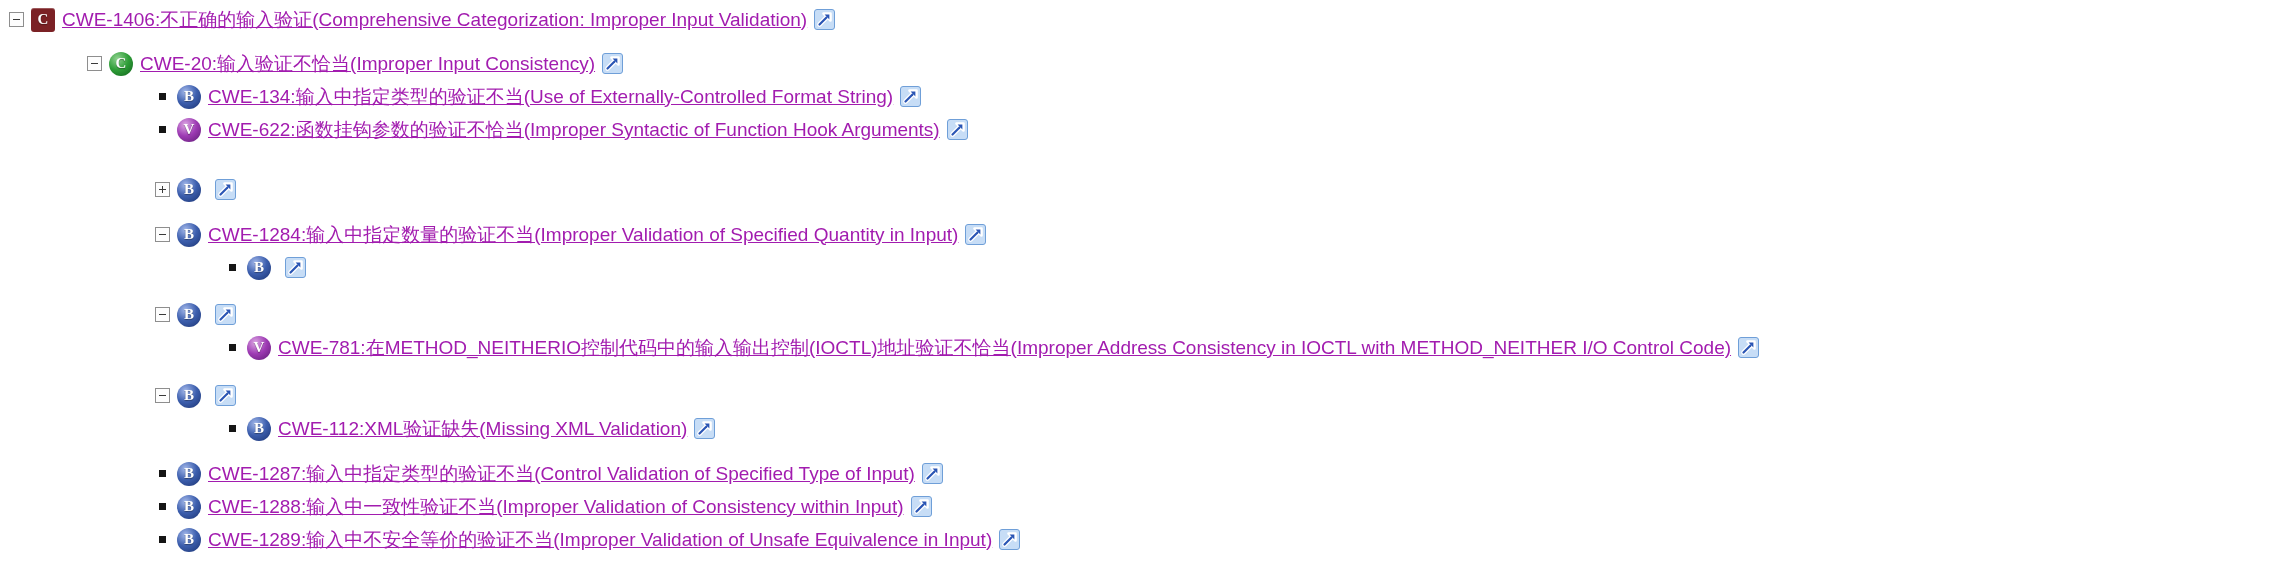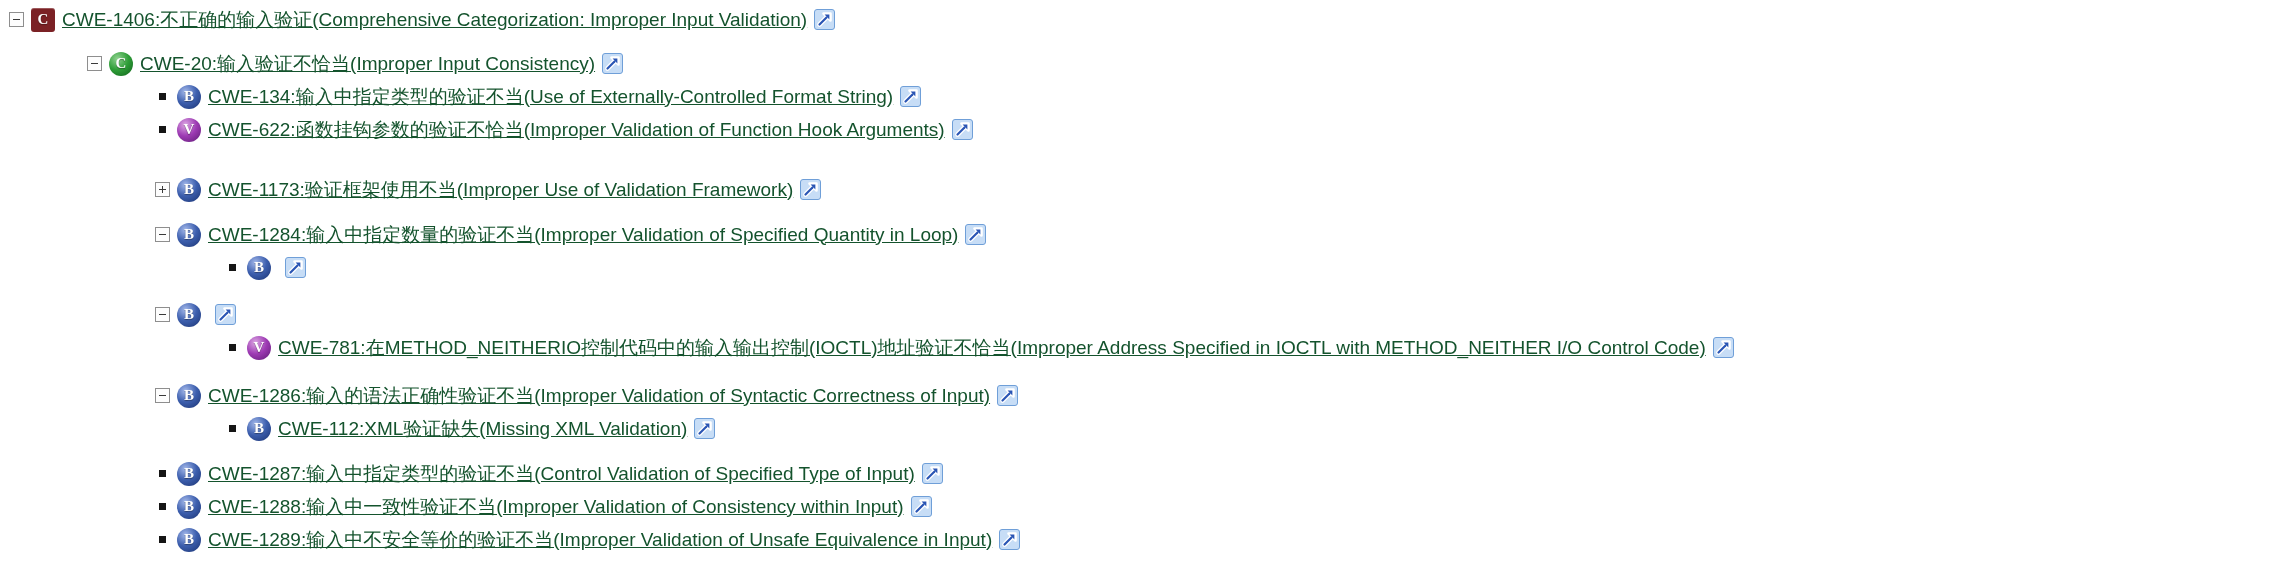--- a/index.html
+++ b/index.html
@@ -99,21 +99,21 @@
   }
   .badge.ci-blue {
     border-radius: 50%;
     background: radial-gradient(circle at 35% 28%, #a3b8ea 0%, #3d5fae 48%, #1a3270 100%);
   }
   .badge.ci-purple {
     border-radius: 50%;
     background: radial-gradient(circle at 35% 28%, #dca8e3 0%, #9e3bb4 48%, #5e1b74 100%);
   }
   .link {
-    color: #14532d;
+    color: #a21caf;
     text-decoration: underline;
     cursor: pointer;
   }
   .ext {
     margin-left: 7px;
     display: flex;
     align-items: center;
     cursor: pointer;
   }
   .hidden-defs { position: absolute; width: 0; height: 0; overflow: hidden; }
@@ -172,47 +172,46 @@
           <use href="#ext-icon"></use>
         </svg>
       </span>
   </div>
 
   <div class="row in2">
     <span class="marker">
         <span class="bullet"></span>
       </span>
     <span class="badge ci-purple">V</span>
-    <a class="link">CWE-622:函数挂钩参数的验证不恰当(Improper Validation of Function Hook Arguments)</a>
+    <a class="link">CWE-622:函数挂钩参数的验证不恰当(Improper Syntactic of Function Hook Arguments)</a>
     <span class="ext">
         <svg width="21" height="21" viewBox="0 0 21 21">
           <use href="#ext-icon"></use>
         </svg>
       </span>
   </div>
 
   <div class="row in2 mt27">
     <span class="marker">
         <span class="toggle plus"></span>
       </span>
     <span class="badge ci-blue">B</span>
-    <a class="link">CWE-1173:验证框架使用不当(Improper Use of Validation Framework)</a>
     <span class="ext">
         <svg width="21" height="21" viewBox="0 0 21 21">
           <use href="#ext-icon"></use>
         </svg>
       </span>
   </div>
 
   <div class="row in2 mt12">
     <span class="marker">
         <span class="toggle"></span>
       </span>
     <span class="badge ci-blue">B</span>
-    <a class="link">CWE-1284:输入中指定数量的验证不当(Improper Validation of Specified Quantity in Loop)</a>
+    <a class="link">CWE-1284:输入中指定数量的验证不当(Improper Validation of Specified Quantity in Input)</a>
     <span class="ext">
         <svg width="21" height="21" viewBox="0 0 21 21">
           <use href="#ext-icon"></use>
         </svg>
       </span>
   </div>
 
   <div class="row in3">
     <span class="marker">
         <span class="bullet"></span>
@@ -235,34 +234,33 @@
           <use href="#ext-icon"></use>
         </svg>
       </span>
   </div>
 
   <div class="row in3">
     <span class="marker">
         <span class="bullet"></span>
       </span>
     <span class="badge ci-purple">V</span>
-    <a class="link">CWE-781:在METHOD_NEITHERIO控制代码中的输入输出控制(IOCTL)地址验证不恰当(Improper Address Specified in IOCTL with METHOD_NEITHER I/O Control Code)</a>
+    <a class="link">CWE-781:在METHOD_NEITHERIO控制代码中的输入输出控制(IOCTL)地址验证不恰当(Improper Address Consistency in IOCTL with METHOD_NEITHER I/O Control Code)</a>
     <span class="ext">
         <svg width="21" height="21" viewBox="0 0 21 21">
           <use href="#ext-icon"></use>
         </svg>
       </span>
   </div>
 
   <div class="row in2 mt15">
     <span class="marker">
         <span class="toggle"></span>
       </span>
     <span class="badge ci-blue">B</span>
-    <a class="link">CWE-1286:输入的语法正确性验证不当(Improper Validation of Syntactic Correctness of Input)</a>
     <span class="ext">
         <svg width="21" height="21" viewBox="0 0 21 21">
           <use href="#ext-icon"></use>
         </svg>
       </span>
   </div>
 
   <div class="row in3">
     <span class="marker">
         <span class="bullet"></span>

